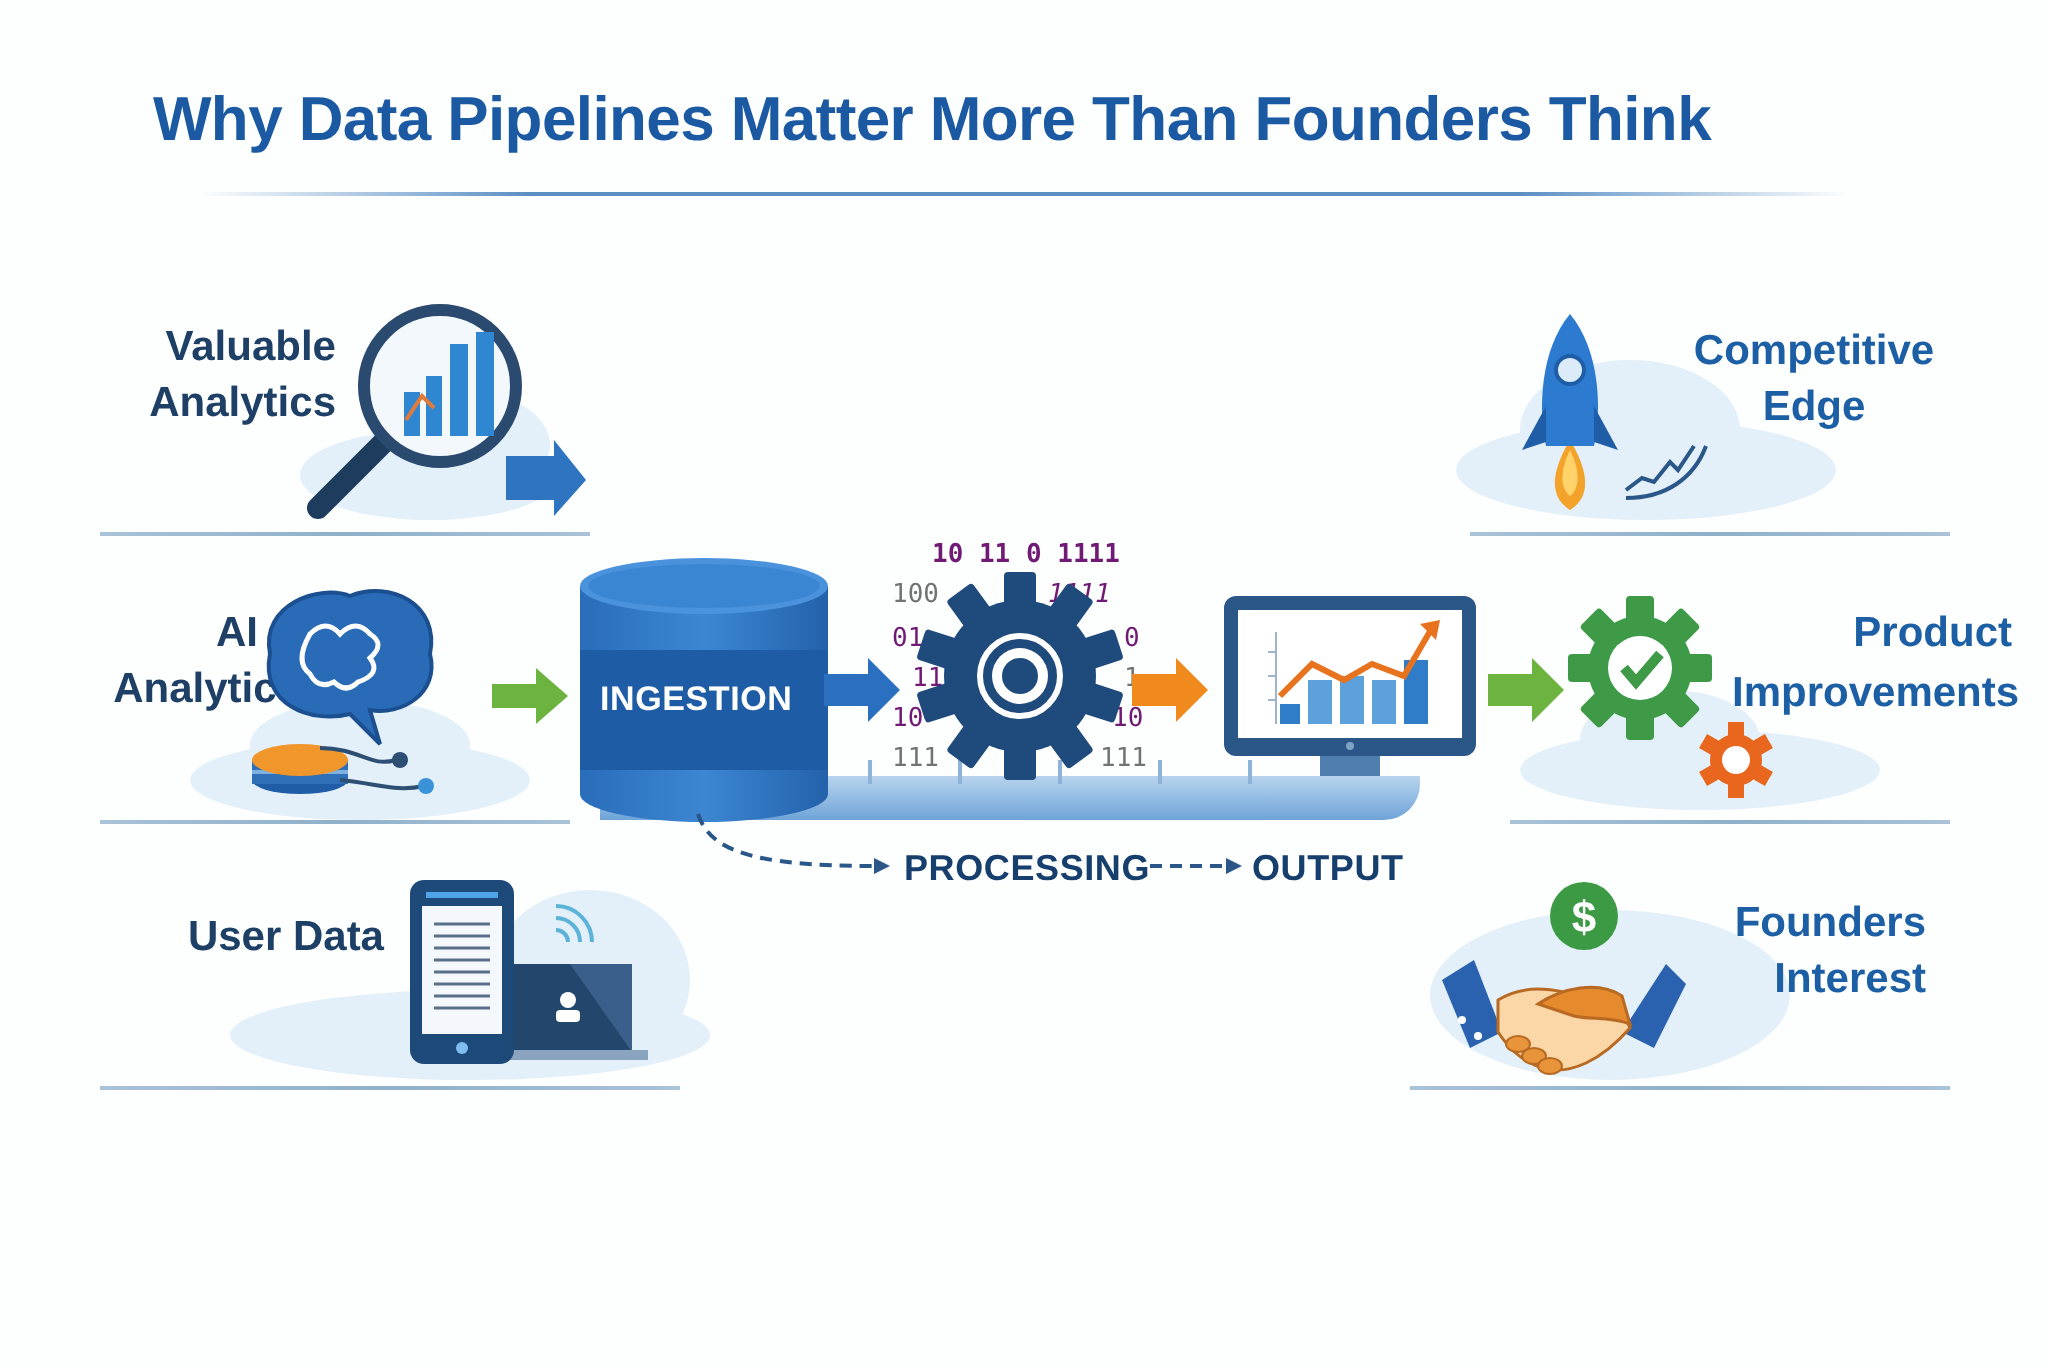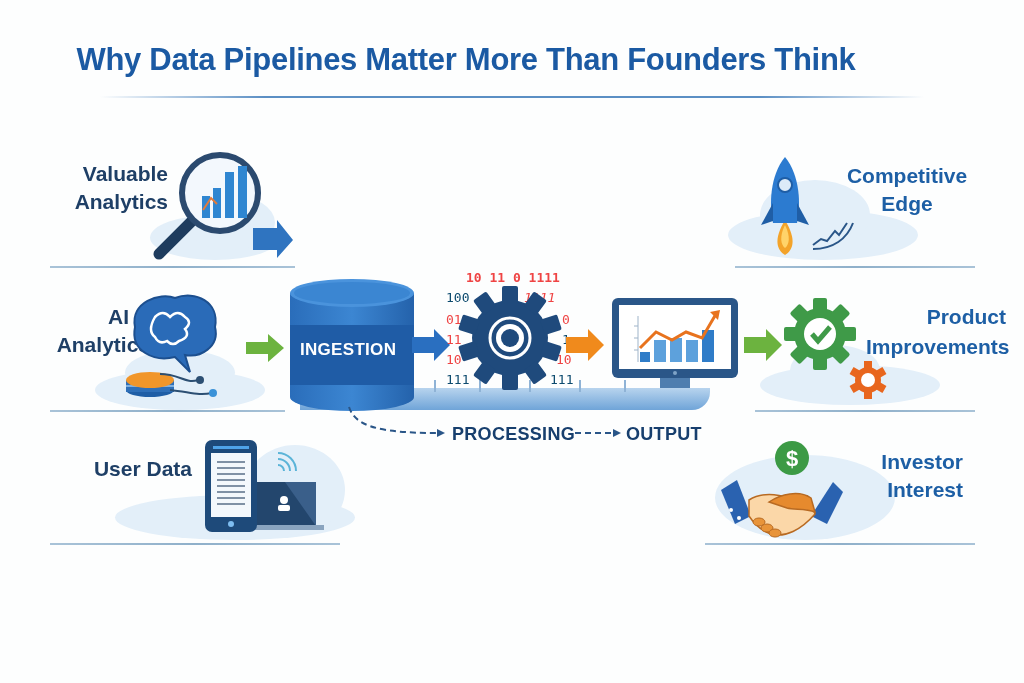--- a/index.html
+++ b/index.html
@@ -8,22 +8,22 @@
   .abs { position:absolute; }
   .title { left:0; top:42px; width:932px; text-align:center; font-size:31px; font-weight:bold;
            color:#1b5aa3; letter-spacing:-0.3px; font-family:"Liberation Sans", sans-serif; }
   .title-rule { left:100px; top:96px; width:824px; height:2px;
                 background:linear-gradient(90deg, rgba(70,130,190,0) 0%, #5b8fc4 20%, #5b8fc4 80%, rgba(70,130,190,0) 100%); }
   .cloud { position:absolute; background:#e3eff9; border-radius:50%; }
   .label { position:absolute; font-size:21px; line-height:28px; color:#1e3f66; font-weight:bold; text-align:right; }
   .label.right { text-align:right; color:#1d5fa5; }
   .sep { position:absolute; height:2px; background:linear-gradient(90deg,#a9c3d8,#8fb0ca,#a9c3d8); }
   .stage-text { position:absolute; font-size:18px; font-weight:bold; color:#173f6e; letter-spacing:0.3px; }
-  .bits { position:absolute; font-family:"DejaVu Sans Mono","Liberation Mono",monospace; font-size:13px; color:#ef4444; }
-  .bits.light { color:#0c4a6e; }
+  .bits { position:absolute; font-family:"DejaVu Sans Mono","Liberation Mono",monospace; font-size:13px; color:#701a75; }
+  .bits.light { color:#737373; }
 </style>
 </head>
 <body>
 
 <div class="abs title">Why Data Pipelines Matter More Than Founders Think</div>
 <div class="abs title-rule"></div>
 
 <div>
   <div class="cloud" style="left:150px;top:215px;width:130px;height:45px;"></div>
   <div class="cloud" style="left:185px;top:195px;width:90px;height:55px;"></div>
@@ -131,21 +131,21 @@
 </svg>
 <div class="stage-text" style="left:300px;top:340px;width:104px;text-align:left;color:#ffffff;font-size:17px;">INGESTION</div>
 
 <svg class="abs" style="left:412px;top:328px;" width="40" height="34">
   <polygon points="0,9 22,9 22,1 38,17 22,33 22,25 0,25" fill="#2a6fc0"></polygon>
 </svg>
 
 <div class="bits" style="left:466px;top:270px;font-weight:bold;">10 11 0 1111</div>
 <div class="bits light" style="left:446px;top:290px;">100</div>
 <div class="bits" style="left:446px;top:312px;">01</div>
-<div class="bits" style="left:446px;top:332px;">11</div>
+<div class="bits" style="left:456px;top:332px;">11</div>
 <div class="bits" style="left:446px;top:352px;">10</div>
 <div class="bits light" style="left:446px;top:372px;">111</div>
 <div class="bits" style="left:524px;top:290px;font-style:italic;">1111</div>
 <div class="bits" style="left:562px;top:312px;">0</div>
 <div class="bits light" style="left:562px;top:332px;">1</div>
 <div class="bits" style="left:556px;top:352px;">10</div>
 <div class="bits light" style="left:550px;top:372px;">111</div>
 
 <svg class="abs" style="left:455px;top:283px;" width="110" height="110" viewBox="-55 -55 110 110">
   <g fill="#1f4a7c">
@@ -273,17 +273,17 @@
     <polygon points="118,44 128,54 112,86 96,78" fill="#2a62b0"></polygon>
     <path d="M34,62 C50,52 70,58 78,62 L92,58 L100,76 C86,92 70,100 56,96 C44,92 38,84 34,78 Z" fill="#fbd7a8" stroke="#b86a22" stroke-width="1.5"></path>
     <path d="M54,64 C66,56 84,52 96,60 L100,74 C90,70 80,72 72,70 Z" fill="#e68a2e" stroke="#b86a22" stroke-width="1.5"></path>
     <g fill="#e8943a" stroke="#b86a22" stroke-width="1">
         <ellipse cx="44" cy="84" rx="6" ry="4"></ellipse>
         <ellipse cx="52" cy="90" rx="6" ry="4"></ellipse>
         <ellipse cx="60" cy="95" rx="6" ry="4"></ellipse>
       </g>
   </svg>
   <div class="label right" style="left:843px;top:448px;width:120px;">
-    <div>Investor</div>
+    <div>Founders</div>
     <div>Interest</div>
   </div>
   <div class="sep" style="left:705px;top:543px;width:270px;"></div>
 </div>
 
 </body></html>

